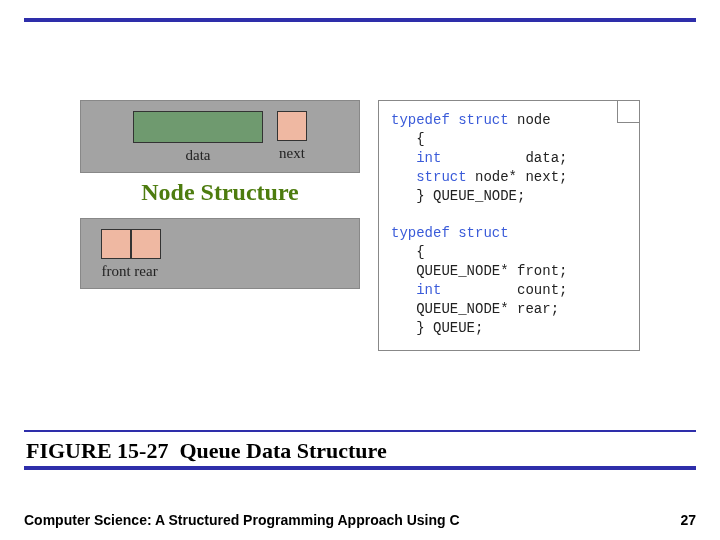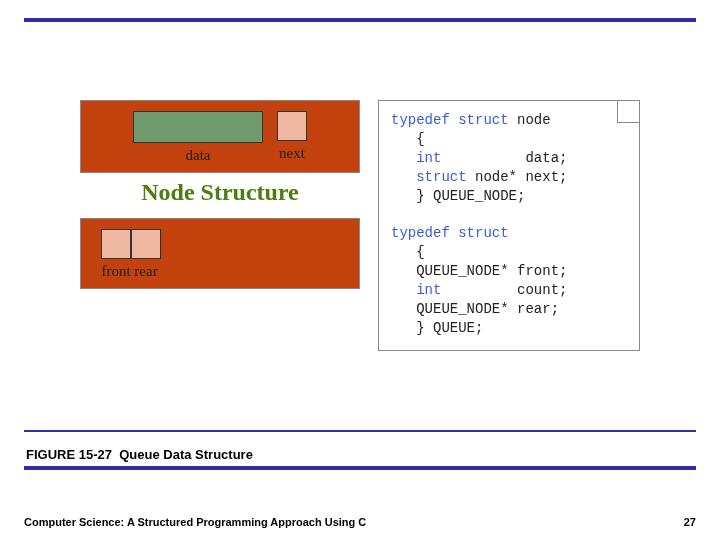--- a/index.html
+++ b/index.html
@@ -19,21 +19,21 @@
   .content {
     position: absolute;
     top: 100px; left: 80px; right: 60px;
     display: flex;
     gap: 18px;
   }
   
   .left-col { width: 280px; }
   .struct-box {
     border: 1px solid #888;
-    background: #c2410c;
+    background: #a3a3a3;
     padding: 10px 14px 8px 14px;
   }
   .node-row, .head-row {
     display: flex;
     align-items: flex-start;
   }
   .node-row { justify-content: center; gap: 14px; }
   .head-row { justify-content: flex-start; padding: 0 6px; }
   .field {
     display: flex;
@@ -83,32 +83,32 @@
   .caption-rule {
     position: absolute;
     left: 24px; right: 24px;
     height: 2px;
     background: #2e2eaa;
   }
   .caption-rule.r1 { top: 430px; }
   .caption-rule.r2 { top: 466px; height: 4px; }
   .caption {
     position: absolute;
-    left: 26px; top: 447px;
-    font-family: Liberation Sans, sans-serif;
-    font-size: 13px;
+    left: 26px; top: 438px;
+    font-family: Liberation Serif, serif;
+    font-size: 22px;
   }
   .caption .fignum { font-weight: bold; }
   .caption .figtitle { font-weight: bold; }
   
   .footer {
     position: absolute;
     left: 24px; right: 24px; bottom: 12px;
     display: flex; justify-content: space-between;
-    font-size: 11px; font-weight: bold; align-items: flex-end;
+    font-size: 14px; font-weight: bold; align-items: flex-end;
   }
 </style>
 </head>
 <body>
 
 <div class="top-rule"></div>
 
 <div class="content">
   <div class="left-col">
 

